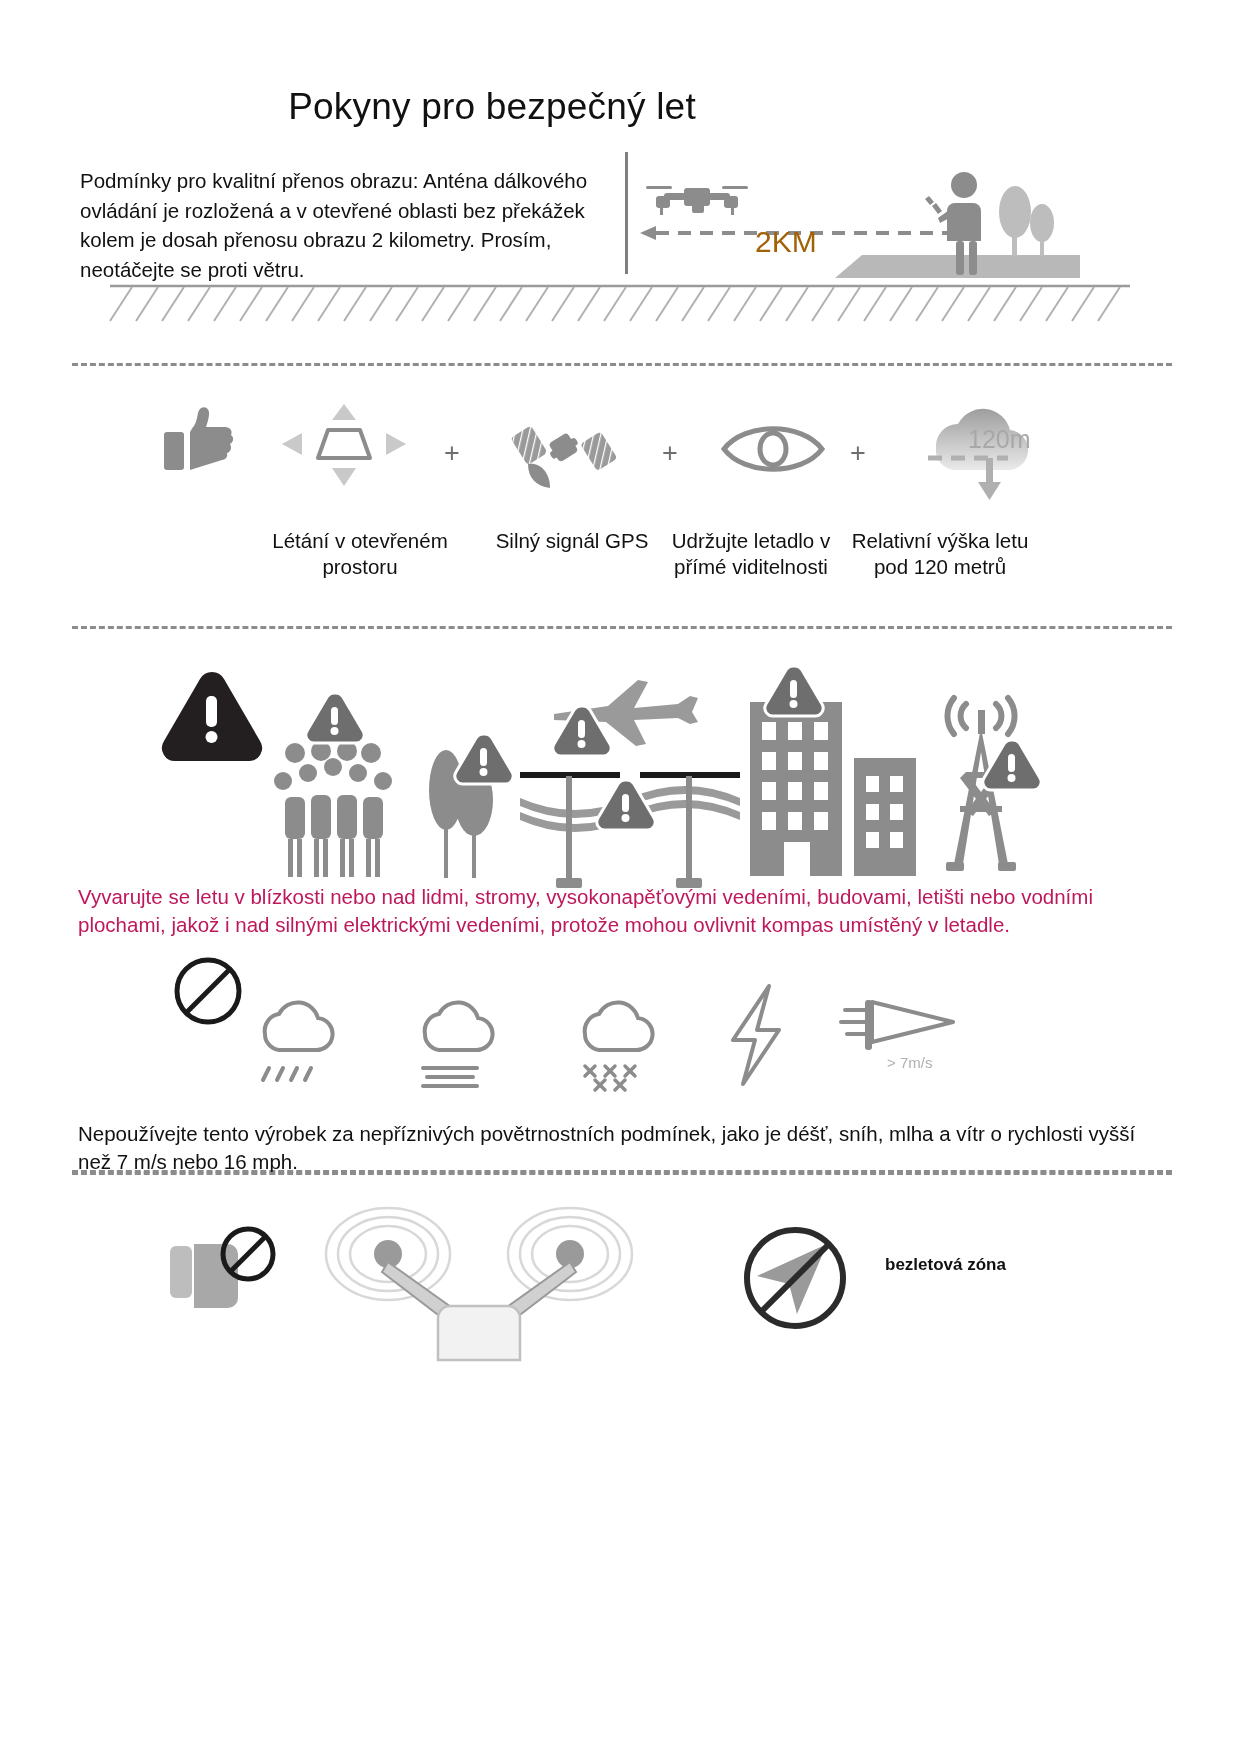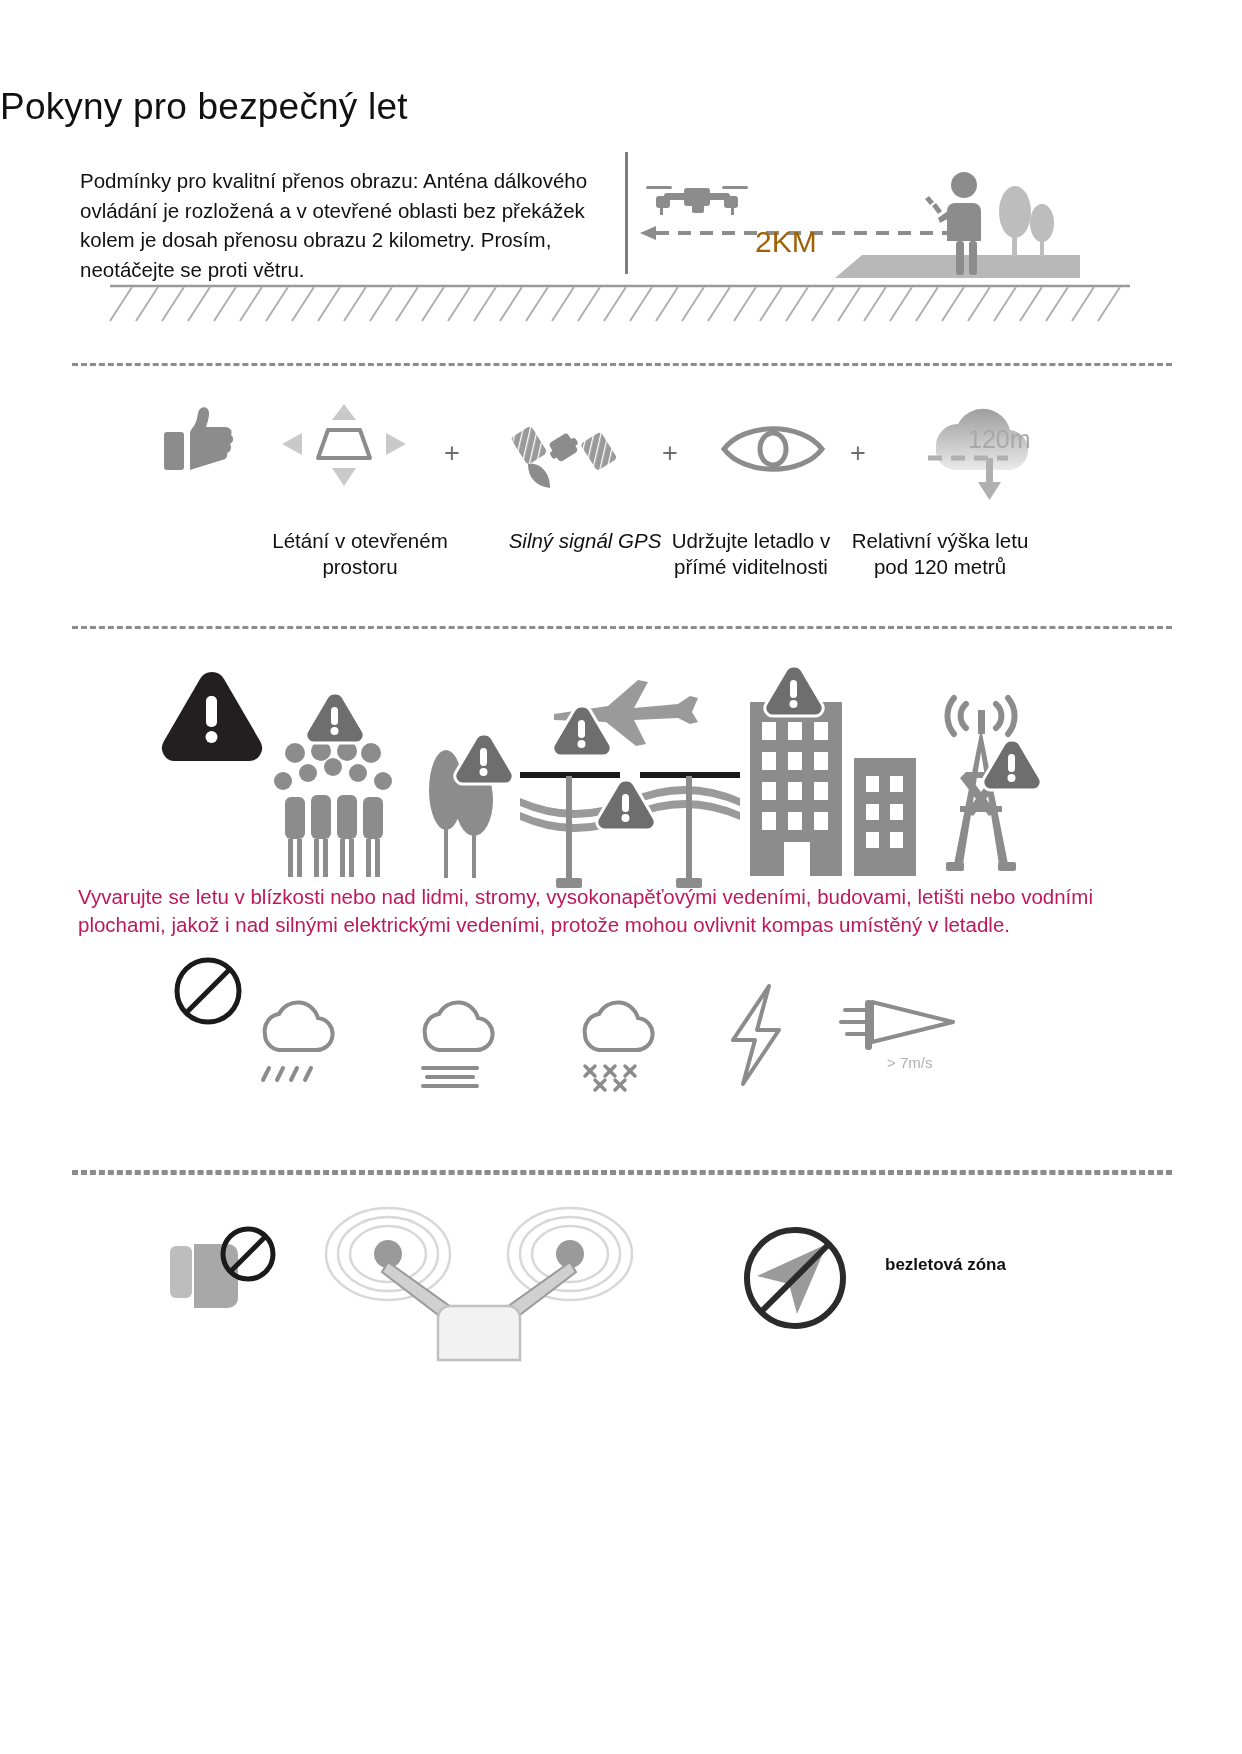--- a/index.html
+++ b/index.html
@@ -1,20 +1,20 @@
 <!DOCTYPE html>
 <html><head>
 <meta charset="utf-8">
 <style>
   html,body{margin:0;padding:0;background:#fff;}
   body{width:1242px;height:1754px;font-family:"Liberation Sans",sans-serif;color:#111;position:relative;overflow:hidden;}
   .page{position:relative;width:1242px;height:1754px;}
 
   
-  .title{position:absolute;left:0;top:86px;width:984px;text-align:left;font-size:37px;font-weight:400;color:#111;letter-spacing:.2px;}
+  .title{position:absolute;left:0;top:86px;width:984px;text-align:center;font-size:37px;font-weight:400;color:#111;letter-spacing:.2px;}
 
   
   .s1{position:absolute;left:0;top:160px;width:1242px;height:150px;}
   .s1-text{position:absolute;left:80px;top:6px;width:520px;font-size:20.5px;line-height:29.5px;color:#111;}
   .s1-divider{position:absolute;left:625px;top:-8px;width:3px;height:122px;background:#7f7f7f;}
   .s1-art{position:absolute;left:630px;top:0px;width:450px;height:135px;}
   .hatch{position:absolute;left:110px;top:123px;width:1020px;height:42px;}
 
   
   .sep{position:absolute;left:72px;width:1100px;height:0;border-top:3px dashed #8c8c8c;}
@@ -216,21 +216,21 @@
           <g fill="#b0b0b0">
             <rect x="84" y="68" width="7" height="26"></rect>
             <path d="M76 92 L99 92 L87.5 110 Z"></path>
           </g>
         </svg>
       </div>
     </div>
 
     <div class="s2-caps">
       <div class="cap" style="left:100px;width:220px;">Létání v otevřeném prostoru</div>
-      <div class="cap" style="left:335px;width:200px;font-style:italic;">Silný signál GPS</div>
+      <div class="cap" style="left:322px;width:200px;">Silný signál GPS</div>
       <div class="cap" style="left:516px;width:170px;">Udržujte letadlo v přímé viditelnosti</div>
       <div class="cap" style="left:690px;width:200px;text-align:center;">Relativní výška letu pod 120 metrů</div>
     </div>
   </div>
 
   <div class="sep" style="top:626px;"></div>
 
   <div class="s3">
     <div class="s3-art">
       <svg width="900" height="230" viewBox="0 0 900 230">
@@ -431,20 +431,21 @@
               <line x1="0" y1="26" x2="24" y2="26"></line>
               <line x1="6" y1="38" x2="24" y2="38"></line>
           </g>
           <rect x="24" y="4" width="7" height="50" rx="3" fill="#8c8c8c"></rect>
           <path d="M31 6 L112 26 L31 46 Z" fill="none" stroke="#8c8c8c" stroke-width="4" stroke-linejoin="round"></path>
           <text x="46" y="72" font-family="Liberation Sans, sans-serif" font-size="15" fill="#b0b0b0">&gt; 7m/s</text>
         </g>
       </svg>
     </div>
 
+    <div class="s4-text">Nepoužívejte tento výrobek za nepříznivých povětrnostních podmínek,    jako je déšť,   sníh,  mlha a vítr o rychlosti vyšší než 7 m/s nebo 16 mph.</div>
   </div>
 
   <div class="sep" style="top:1172px;"></div>
 
   <div class="s5">
     <div class="s5-art">
       <svg width="700" height="150" viewBox="0 0 700 150">
 
         <g transform="translate(10,22)">
           <rect x="0" y="14" width="22" height="52" rx="6" fill="#bdbdbd"></rect>

